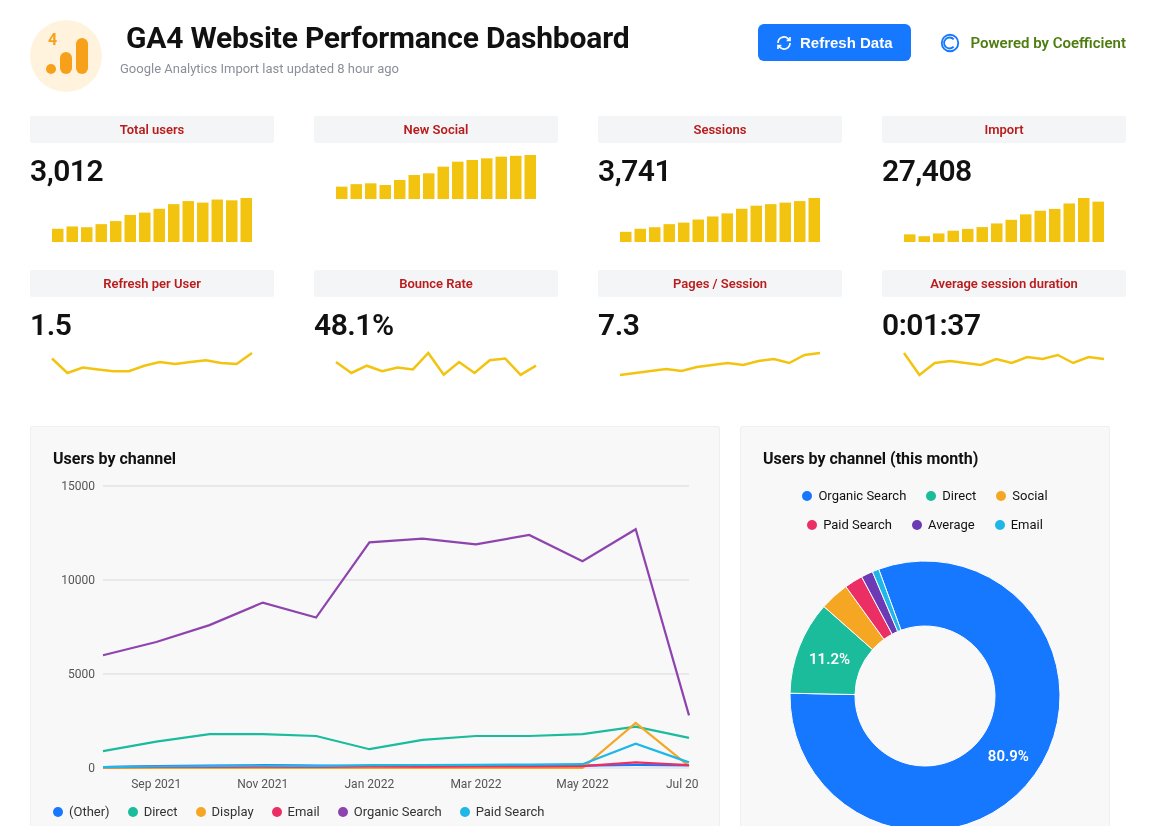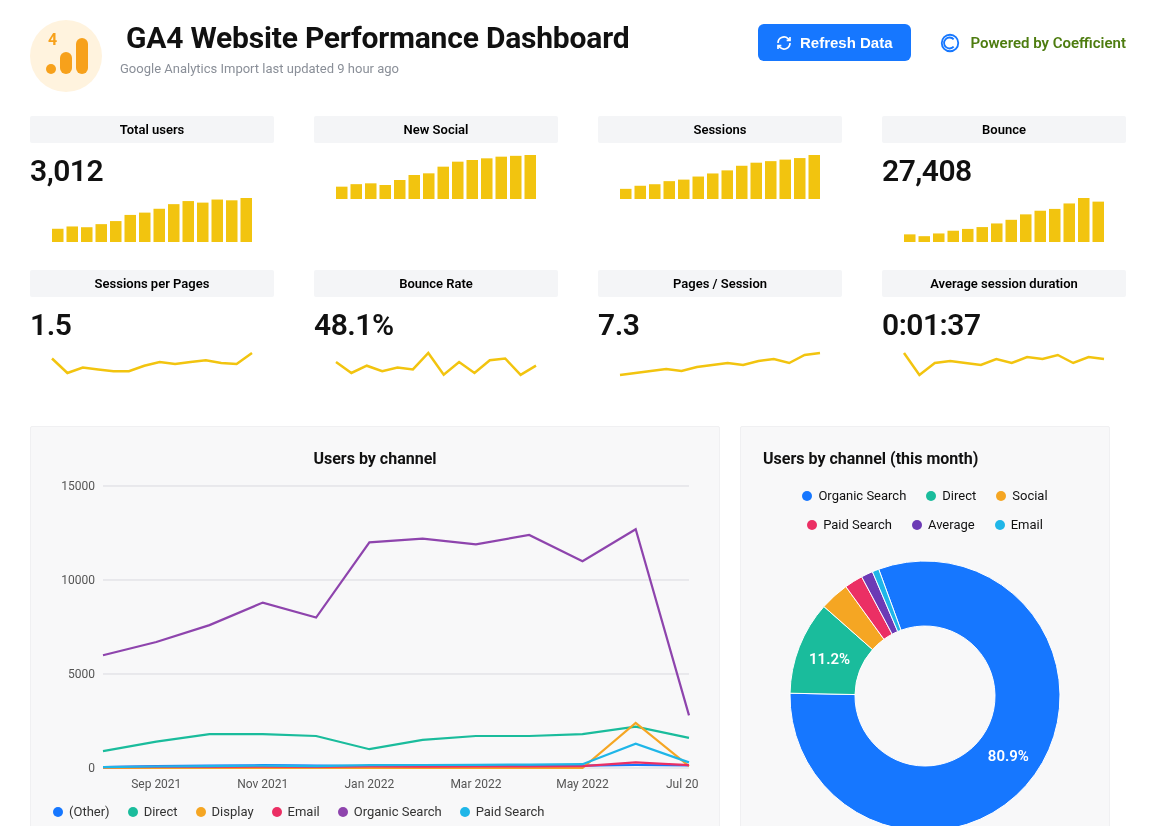--- a/index.html
+++ b/index.html
@@ -49,38 +49,38 @@
 
   .kpi-grid {
     display:grid; grid-template-columns: repeat(4, 1fr);
     gap: 28px 40px;
     margin-bottom: 30px;
   }
   .kpi { }
   .kpi-label {
     text-align:center;
     background:#f4f5f7;
-    color:#000000;
+    color:#b91c1c;
     font-size:13px;
     font-weight:600;
     padding:6px 0;
     border-radius:2px;
     margin-bottom:10px;
   }
   .kpi-value { font-size:30px; font-weight:600; letter-spacing:-0.5px; margin-bottom:8px;}
   .spark { width:100%; height:46px; display:block; }
 
   .panel-row { display:grid; grid-template-columns: 690px 370px; gap: 20px; }
   .panel {
     background:#f8f8f9;
     border:1px solid #f0f0f2;
     border-radius:2px;
     padding:22px 22px 18px 22px;
   }
-  .panel h3 { font-size:16px; font-weight:700; margin-bottom:8px;text-align:center; }
+  .panel h3 { font-size:16px; font-weight:700; margin-bottom:8px; }
   .line-chart-area { width:646px; height:320px; display:block; }
   .legend { display:flex; flex-wrap:wrap; justify-content:flex-start; gap:18px; margin-top:8px; font-size:13px; color:#333;}
   .legend .item { display:flex; align-items:center; gap:6px; }
   .legend .swatch { width:10px; height:10px; border-radius:50%; display:inline-block;}
   .donut-wrap { display:flex; flex-direction:column; align-items:center; }
   .donut-legend { display:flex; flex-wrap:wrap; justify-content:center; gap:14px 20px; margin:12px 0 14px 0; font-size:13px;}
   .donut-legend .item { display:flex; align-items:center; gap:6px; }
   .donut-legend .swatch{ width:10px; height:10px; border-radius:50%;}
 </style>
 </head>
@@ -88,21 +88,21 @@
 
 <div class="header">
   <div class="logo-badge">
     <span class="four">4</span>
     <span class="dot"></span>
       <span class="bar1"></span>
       <span class="bar2"></span>
   </div>
   <div class="title-block">
     <h1>GA4 Website Performance Dashboard</h1>
-    <div class="subtitle">Google Analytics Import last updated 9 hour ago</div>
+    <div class="subtitle">Google Analytics Import last updated 8 hour ago</div>
   </div>
   <div class="header-actions">
     <button class="refresh-btn">
       <svg viewBox="0 0 24 24" fill="none" stroke="currentColor" stroke-width="2.5">
           <path d="M3 12a9 9 0 0 1 15-6.7L21 8"></path>
           <path d="M21 3v5h-5"></path>
           <path d="M21 12a9 9 0 0 1-15 6.7L3 16"></path>
           <path d="M3 21v-5h5"></path>
         </svg>
       <span>Refresh Data</span>
@@ -152,59 +152,60 @@
         <rect x="116" y="8.666666666666664" width="11.5" height="37.333333333333336" fill="#F2C40F"></rect>
         <rect x="130.5" y="7" width="11.5" height="39" fill="#F2C40F"></rect>
         <rect x="145" y="5.333333333333336" width="11.5" height="40.666666666666664" fill="#F2C40F"></rect>
         <rect x="159.5" y="3.6666666666666643" width="11.5" height="42.333333333333336" fill="#F2C40F"></rect>
         <rect x="174" y="2.8333333333333357" width="11.5" height="43.166666666666664" fill="#F2C40F"></rect>
         <rect x="188.5" y="2" width="11.5" height="44" fill="#F2C40F"></rect>
       </svg>
     </div>
     <div class="kpi">
       <div class="kpi-label">Sessions</div>
+      <div class="kpi-value">3,741</div>
       <svg class="spark" viewBox="0 0 200 46">
         <rect x="0" y="35.84615384615385" width="11.5" height="10.153846153846153" fill="#F2C40F"></rect>
         <rect x="14.5" y="32.76923076923077" width="11.5" height="13.230769230769232" fill="#F2C40F"></rect>
         <rect x="29" y="31.230769230769234" width="11.5" height="14.769230769230768" fill="#F2C40F"></rect>
         <rect x="43.5" y="28.153846153846153" width="11.5" height="17.846153846153847" fill="#F2C40F"></rect>
         <rect x="58" y="26.615384615384613" width="11.5" height="19.384615384615387" fill="#F2C40F"></rect>
         <rect x="72.5" y="23.538461538461537" width="11.5" height="22.461538461538463" fill="#F2C40F"></rect>
         <rect x="87" y="20.461538461538463" width="11.5" height="25.538461538461537" fill="#F2C40F"></rect>
         <rect x="101.5" y="17.384615384615383" width="11.5" height="28.615384615384617" fill="#F2C40F"></rect>
         <rect x="116" y="12.769230769230774" width="11.5" height="33.230769230769226" fill="#F2C40F"></rect>
         <rect x="130.5" y="9.692307692307693" width="11.5" height="36.30769230769231" fill="#F2C40F"></rect>
         <rect x="145" y="8.153846153846153" width="11.5" height="37.84615384615385" fill="#F2C40F"></rect>
         <rect x="159.5" y="6.615384615384613" width="11.5" height="39.38461538461539" fill="#F2C40F"></rect>
         <rect x="174" y="5.076923076923073" width="11.5" height="40.92307692307693" fill="#F2C40F"></rect>
         <rect x="188.5" y="2" width="11.5" height="44" fill="#F2C40F"></rect>
       </svg>
     </div>
     <div class="kpi">
-      <div class="kpi-label">Bounce</div>
+      <div class="kpi-label">Import</div>
       <div class="kpi-value">27,408</div>
       <svg class="spark" viewBox="0 0 200 46">
         <rect x="0" y="38.36363636363636" width="11.5" height="7.636363636363637" fill="#F2C40F"></rect>
         <rect x="14.5" y="40.18181818181818" width="11.5" height="5.818181818181818" fill="#F2C40F"></rect>
         <rect x="29" y="37.45454545454545" width="11.5" height="8.545454545454545" fill="#F2C40F"></rect>
         <rect x="43.5" y="34.72727272727273" width="11.5" height="11.272727272727273" fill="#F2C40F"></rect>
         <rect x="58" y="32.90909090909091" width="11.5" height="13.09090909090909" fill="#F2C40F"></rect>
         <rect x="72.5" y="31.090909090909093" width="11.5" height="14.909090909090908" fill="#F2C40F"></rect>
         <rect x="87" y="27.454545454545453" width="11.5" height="18.545454545454547" fill="#F2C40F"></rect>
         <rect x="101.5" y="23.81818181818182" width="11.5" height="22.18181818181818" fill="#F2C40F"></rect>
         <rect x="116" y="18.363636363636363" width="11.5" height="27.636363636363637" fill="#F2C40F"></rect>
         <rect x="130.5" y="14.72727272727273" width="11.5" height="31.27272727272727" fill="#F2C40F"></rect>
         <rect x="145" y="12.909090909090907" width="11.5" height="33.09090909090909" fill="#F2C40F"></rect>
         <rect x="159.5" y="7.454545454545453" width="11.5" height="38.54545454545455" fill="#F2C40F"></rect>
         <rect x="174" y="2" width="11.5" height="44" fill="#F2C40F"></rect>
         <rect x="188.5" y="5.63636363636364" width="11.5" height="40.36363636363636" fill="#F2C40F"></rect>
       </svg>
     </div>
     <div class="kpi">
-      <div class="kpi-label">Sessions per Pages</div>
+      <div class="kpi-label">Refresh per User</div>
       <div class="kpi-value">1.5</div>
       <svg class="spark" viewBox="0 0 200 46">
         <path d="M0.0 8.5 L 15.4 23.0 L 30.8 17.5 L 46.2 19.4 L 61.5 21.2 L 76.9 21.2 L 92.3 15.7 L 107.7 12.1 L 123.1 13.9 L 138.5 12.1 L 153.8 10.3 L 169.2 13.0 L 184.6 13.9 L 200.0 3.0" fill="none" stroke="#F2C40F" stroke-width="2.5"></path>
       </svg>
     </div>
     <div class="kpi">
       <div class="kpi-label">Bounce Rate</div>
       <div class="kpi-value">48.1%</div>
       <svg class="spark" viewBox="0 0 200 46">
         <path d="M0.0 12.1 L 15.4 23.0 L 30.8 15.7 L 46.2 21.2 L 61.5 17.5 L 76.9 19.4 L 92.3 3.0 L 107.7 24.8 L 123.1 12.1 L 138.5 23.0 L 153.8 10.3 L 169.2 8.5 L 184.6 24.8 L 200.0 15.7" fill="none" stroke="#F2C40F" stroke-width="2.5"></path>

